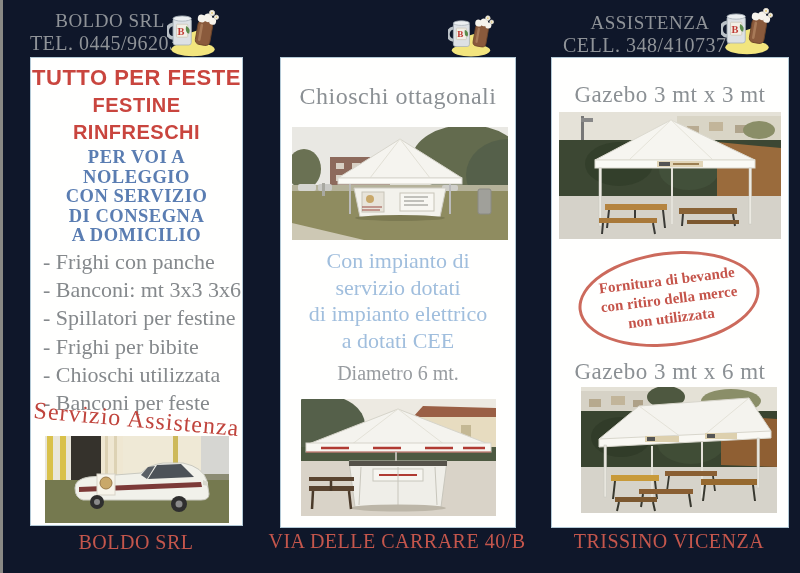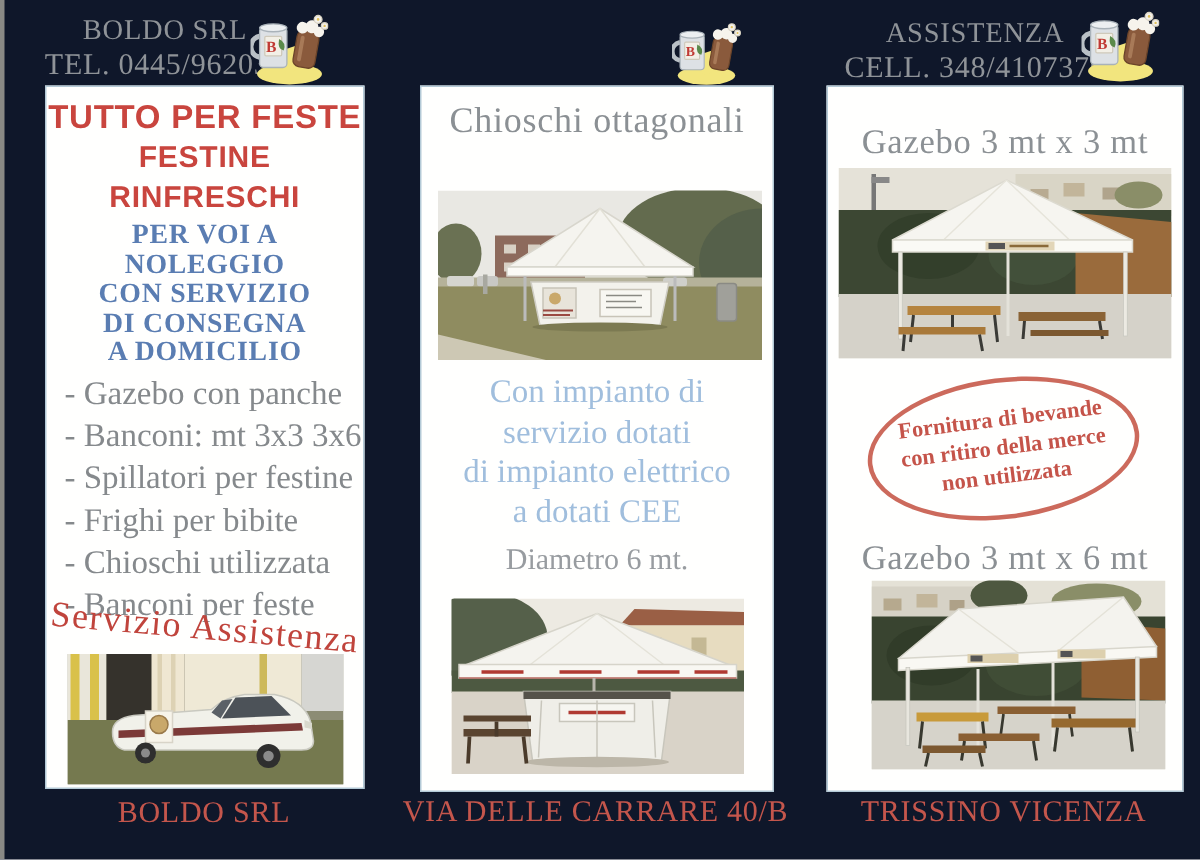--- a/index.html
+++ b/index.html
@@ -81,21 +81,21 @@
 
     <div class="abs sub-blue" style="top:90px;font-size:18.5px;line-height:19.6px;">
       <div>PER VOI A</div>
       <div>NOLEGGIO</div>
       <div>CON SERVIZIO</div>
       <div>DI CONSEGNA</div>
       <div>A DOMICILIO</div>
     </div>
 
     <div class="list">
-      <div>- Gazebo con panche</div>
+      <div>- Frighi con panche</div>
       <div>- Banconi: mt 3x3 3x6</div>
       <div>- Spillatori per festine</div>
       <div>- Frighi per bibite</div>
       <div>- Chioschi utilizzata</div>
       <div>- Banconi per feste</div>
     </div>
 
     <div class="abs service" style="top:348px;">Servizio Assistenza</div>
 
     <div class="photo" style="left:14px;top:378px;width:184px;height:87px;">
@@ -126,21 +126,21 @@
   </div>
   <div class="footer" style="left:22px;top:531px;width:228px;">BOLDO SRL</div>
 
   <div class="logo" style="left:448px;top:13px;width:46px;height:44px;">
     <svg viewBox="0 0 60 56">
         <use href="#beer-art"></use>
       </svg>
   </div>
 
   <div class="box" style="left:280px;top:57px;width:234px;height:469px;">
-    <div class="abs gray-head" style="top:10px;font-size:24px;">Chioschi ottagonali</div>
+    <div class="abs gray-head" style="top:25px;font-size:24px;">Chioschi ottagonali</div>
 
     <div class="photo" style="left:11px;top:69px;width:216px;height:113px;">
       <svg viewBox="0 0 216 113" preserveAspectRatio="none">
         <rect width="216" height="113" fill="#e9e8e3"></rect>
         <ellipse cx="175" cy="32" rx="55" ry="34" fill="#636b4e"></ellipse>
         <ellipse cx="216" cy="48" rx="42" ry="36" fill="#55604a"></ellipse>
         <ellipse cx="12" cy="42" rx="17" ry="20" fill="#6a7153"></ellipse>
         <rect x="38" y="30" width="60" height="33" fill="#8d6a5c"></rect>
         <rect x="44" y="36" width="8" height="6" fill="#d8d0c4"></rect>
         <rect x="60" y="36" width="8" height="6" fill="#d8d0c4"></rect>

